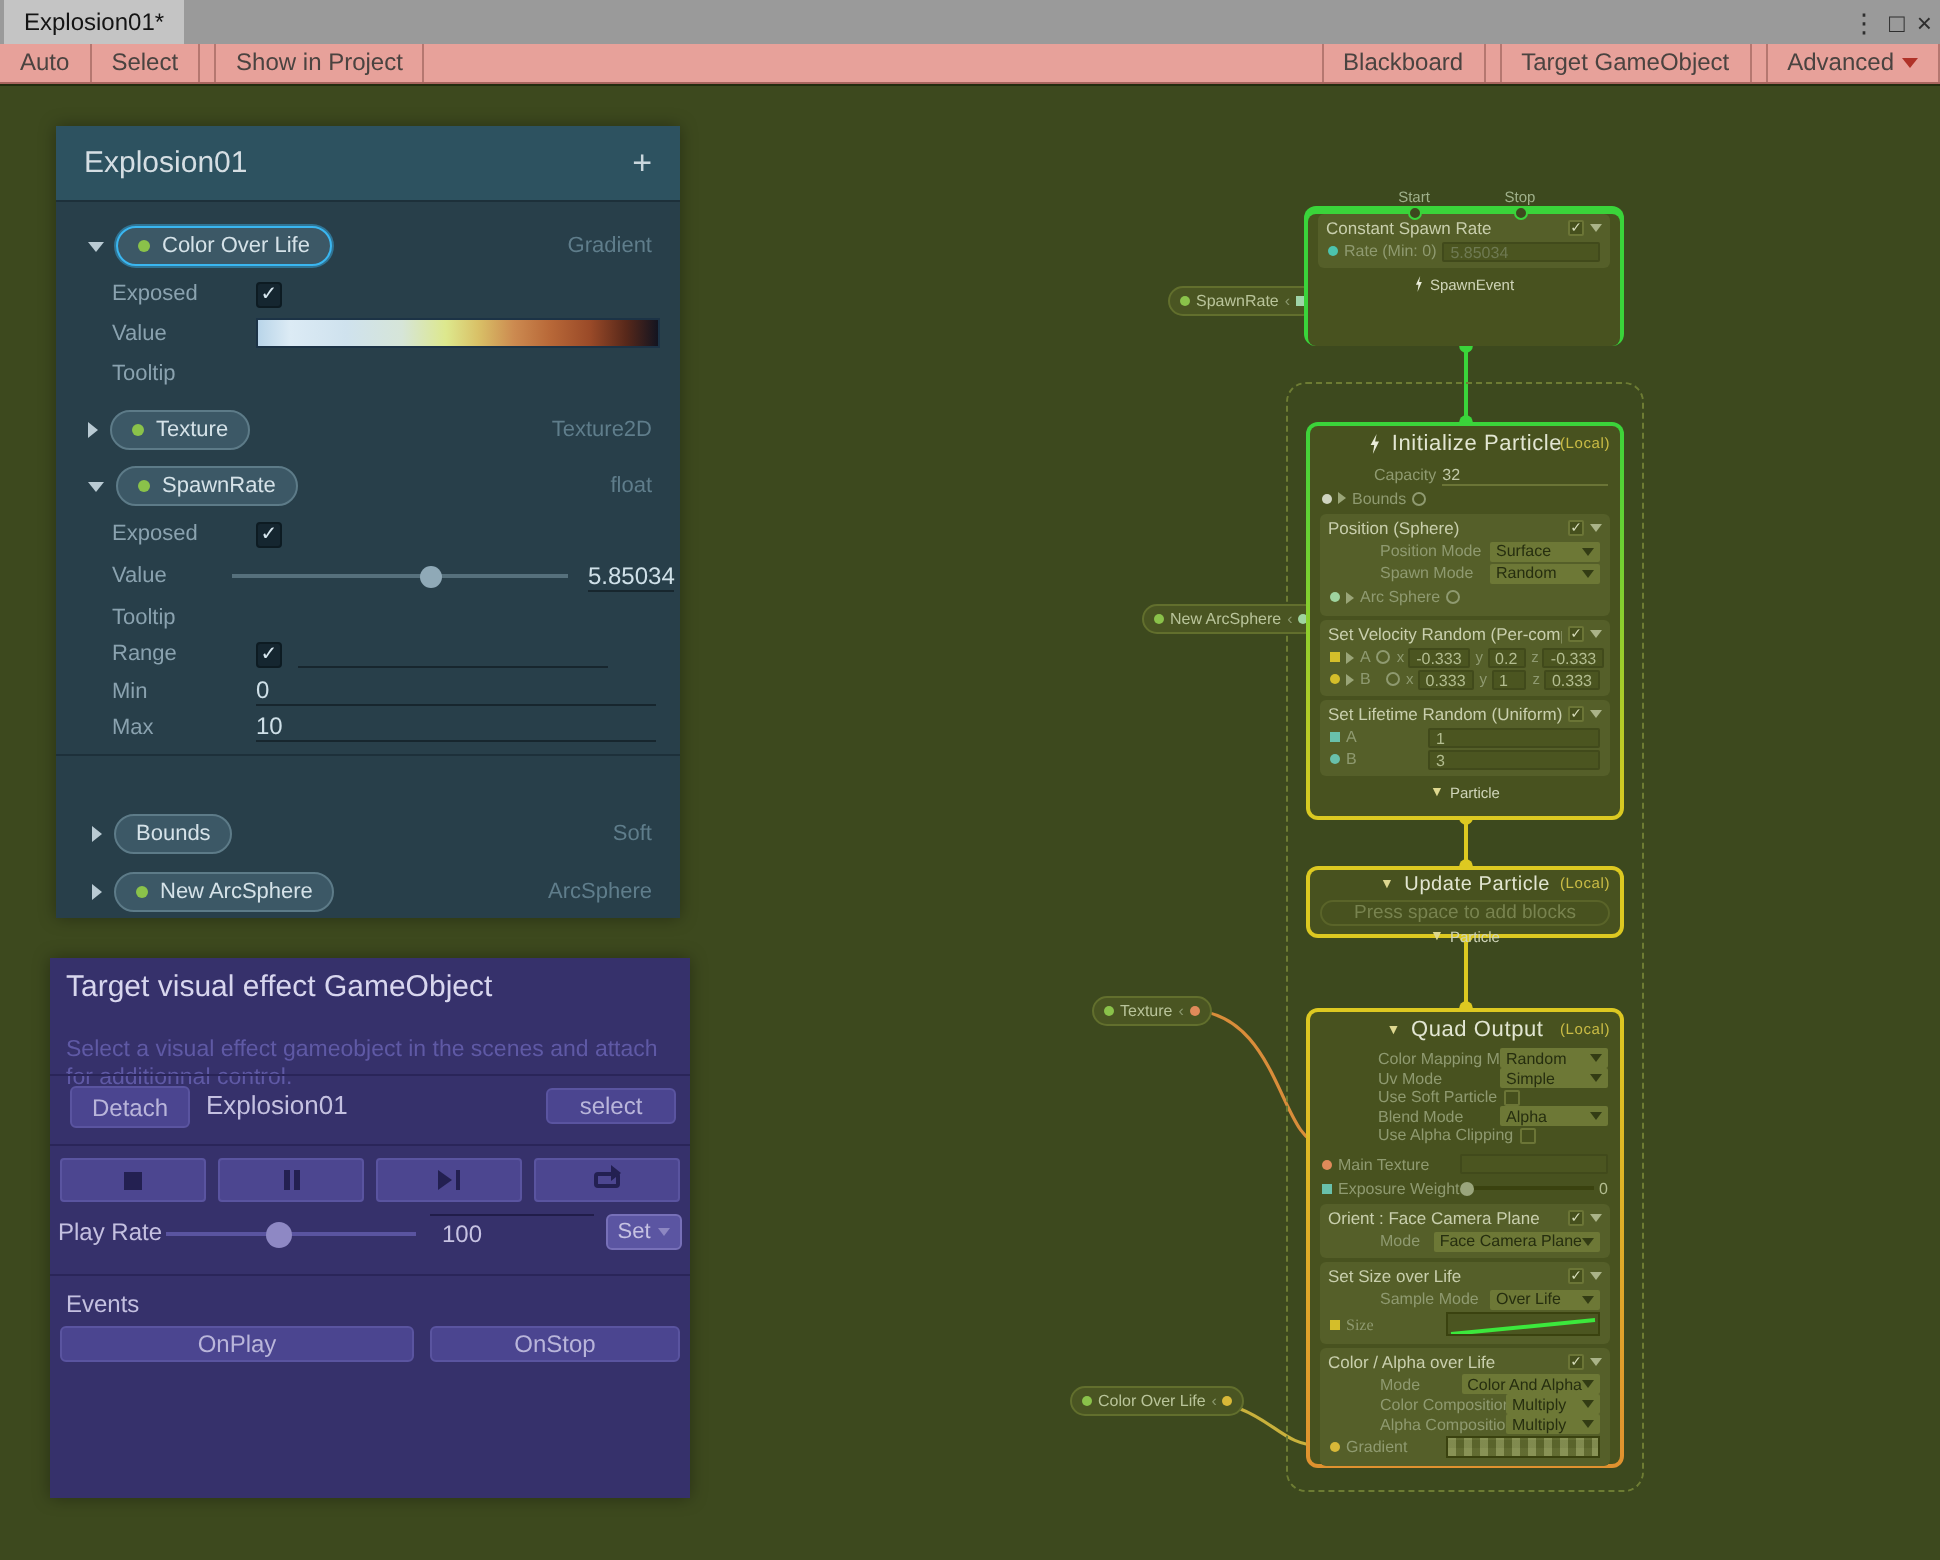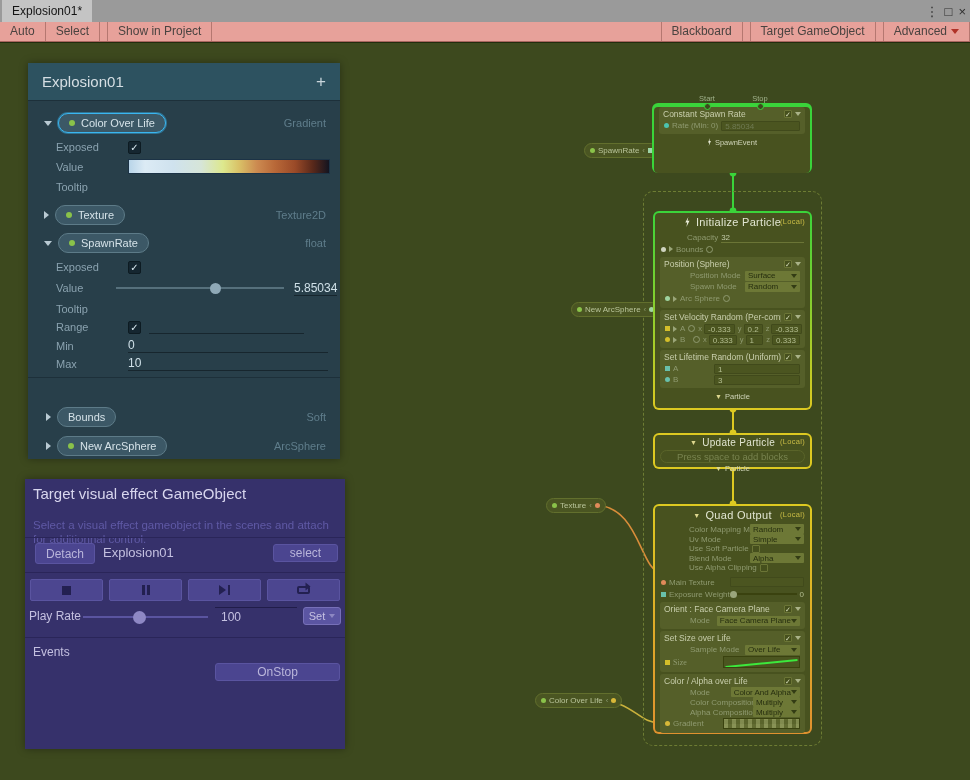--- a/index.html
+++ b/index.html
@@ -600,16 +600,17 @@
       <span class="tthumb" style="left:50px;"></span>
     </div>
     <div class="tfield" style="left:190px; top:128px; width:82px;">100</div>
     <div class="setbtn" style="left:278px; top:128px; width:38px; height:18px;">
       <span>Set</span>
         <span class="set-tri"></span>
     </div>
 
     <div class="tp-div" style="top:158px;"></div>
     <div class="tp-lbl" style="left:8px; top:166px;">Events</div>
+    <div class="tbtn2" style="left:5px; top:184px; width:177px; height:18px; line-height:17px;">OnPlay</div>
     <div class="tbtn2" style="left:190px; top:184px; width:125px; height:18px; line-height:17px;">OnStop</div>
   </div>
 
 </div>
 
 </body></html>

